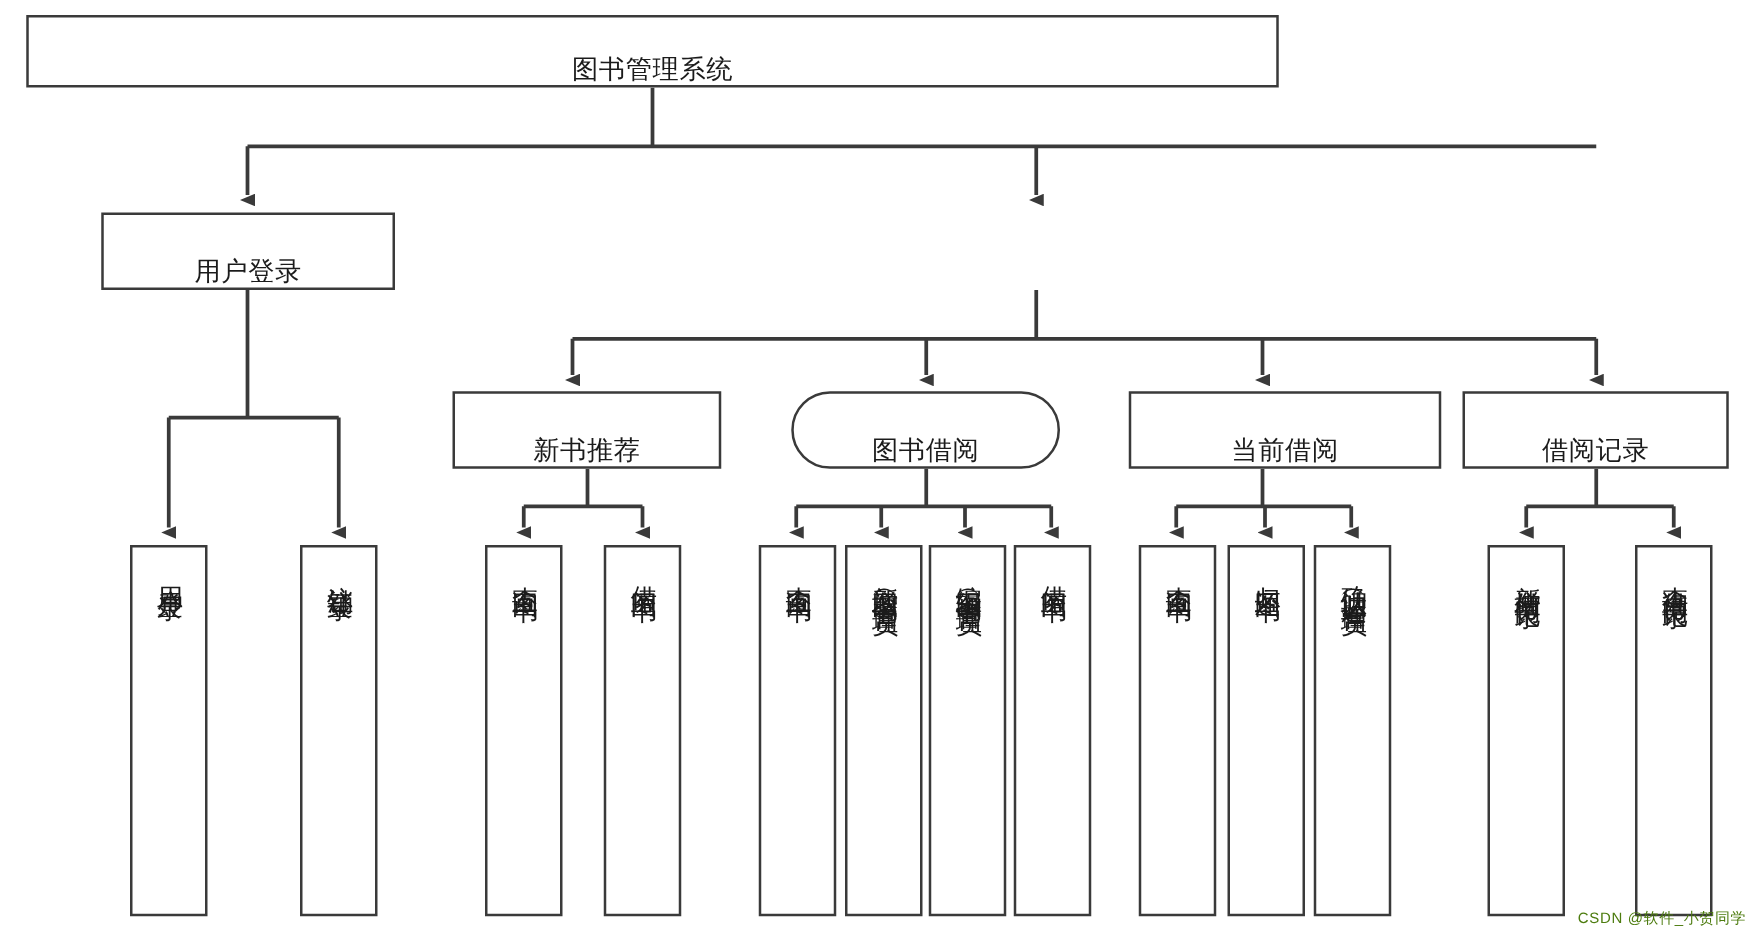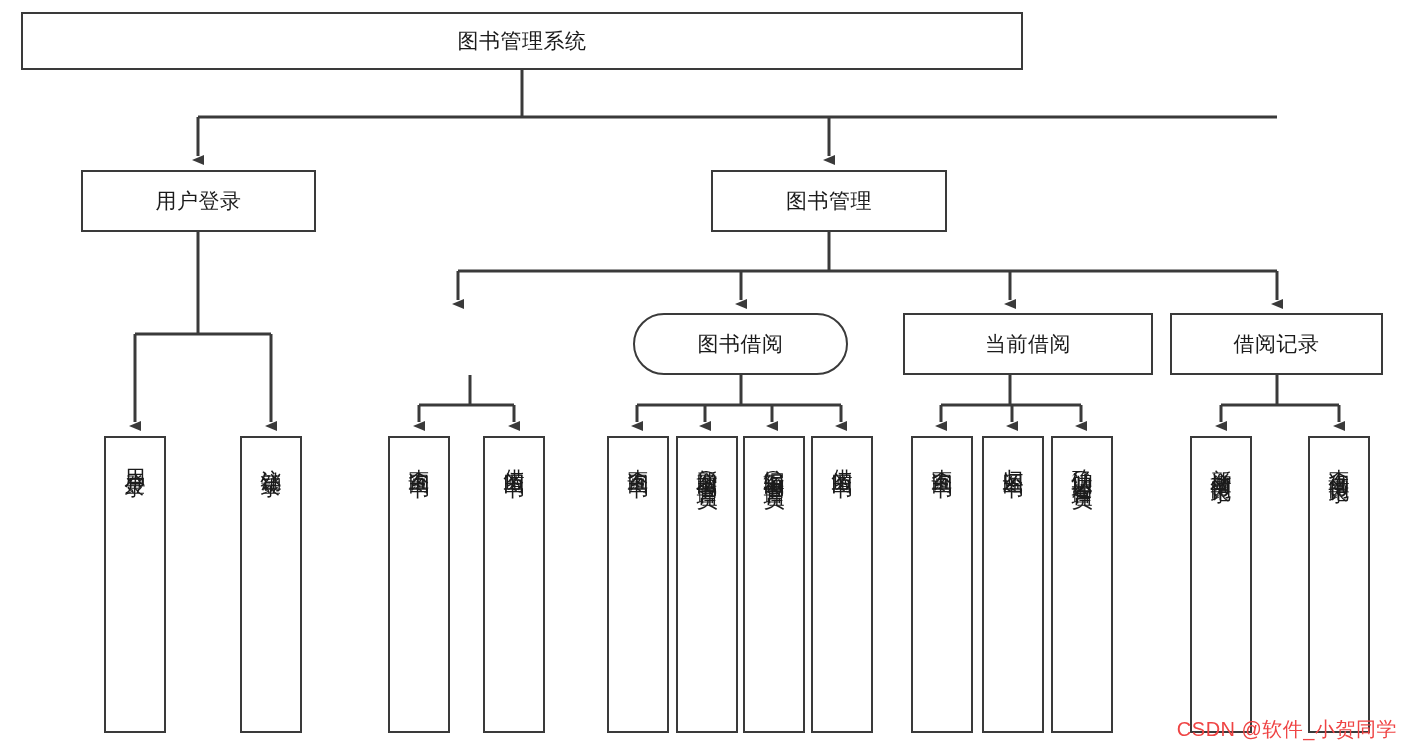--- a/index.html
+++ b/index.html
@@ -25,21 +25,21 @@
     top: 0;
     width: 1405px;
     height: 747px;
   }
   .node {
     position: absolute;
     box-sizing: border-box;
     background: #ffffff;
     border: 2px solid #3a3a3a;
     display: flex;
-    align-items: center;
+    align-items: flex-end;
     justify-content: center;
     z-index: 2;
   }
   .node-h .node-label {
     font-size: 21px;
     color: #1b1b1b;
     line-height: 1.2;
     letter-spacing: 0.5px;
     white-space: nowrap;
   }
@@ -54,22 +54,22 @@
     font-size: 21px;
     color: #1b1b1b;
     letter-spacing: 3px;
     line-height: 1.05;
     white-space: nowrap;
   }
   .watermark {
     position: absolute;
     right: 8px;
     bottom: 4px;
-    font-size: 20px;
-    color: #ef4444;
+    font-size: 12px;
+    color: #4d7c0f;
     z-index: 3;
     white-space: nowrap;
     letter-spacing: 0.5px;
   }
 </style>
 </head>
 <body>
 
 <div id="diagram-root">
 
@@ -124,24 +124,24 @@
     </g>
   </svg>
 
   <div class="node node-h" style="left: 21px; top: 12px; width: 1002px; height: 58px;">
     <span class="node-label">图书管理系统</span>
   </div>
 
   <div class="node node-h" style="left: 81px; top: 170px; width: 235px; height: 62px;">
     <span class="node-label">用户登录</span>
   </div>
-  <div class="node node-h" style="left: 711px; top: 170px; width: 236px; height: 62px;">
-    <span class="node-label">图书管理</span>
+
+  <div class="node node-h" style="left: 362px; top: 313px; width: 215px; height: 62px;">
+    <span class="node-label">新书推荐</span>
   </div>
-
   <div class="node node-h" style="left: 633px; top: 313px; width: 215px; height: 62px; border-radius: 31px;">
     <span class="node-label">图书借阅</span>
   </div>
   <div class="node node-h" style="left: 903px; top: 313px; width: 250px; height: 62px;">
     <span class="node-label">当前借阅</span>
   </div>
   <div class="node node-h" style="left: 1170px; top: 313px; width: 213px; height: 62px;">
     <span class="node-label">借阅记录</span>
   </div>
 

